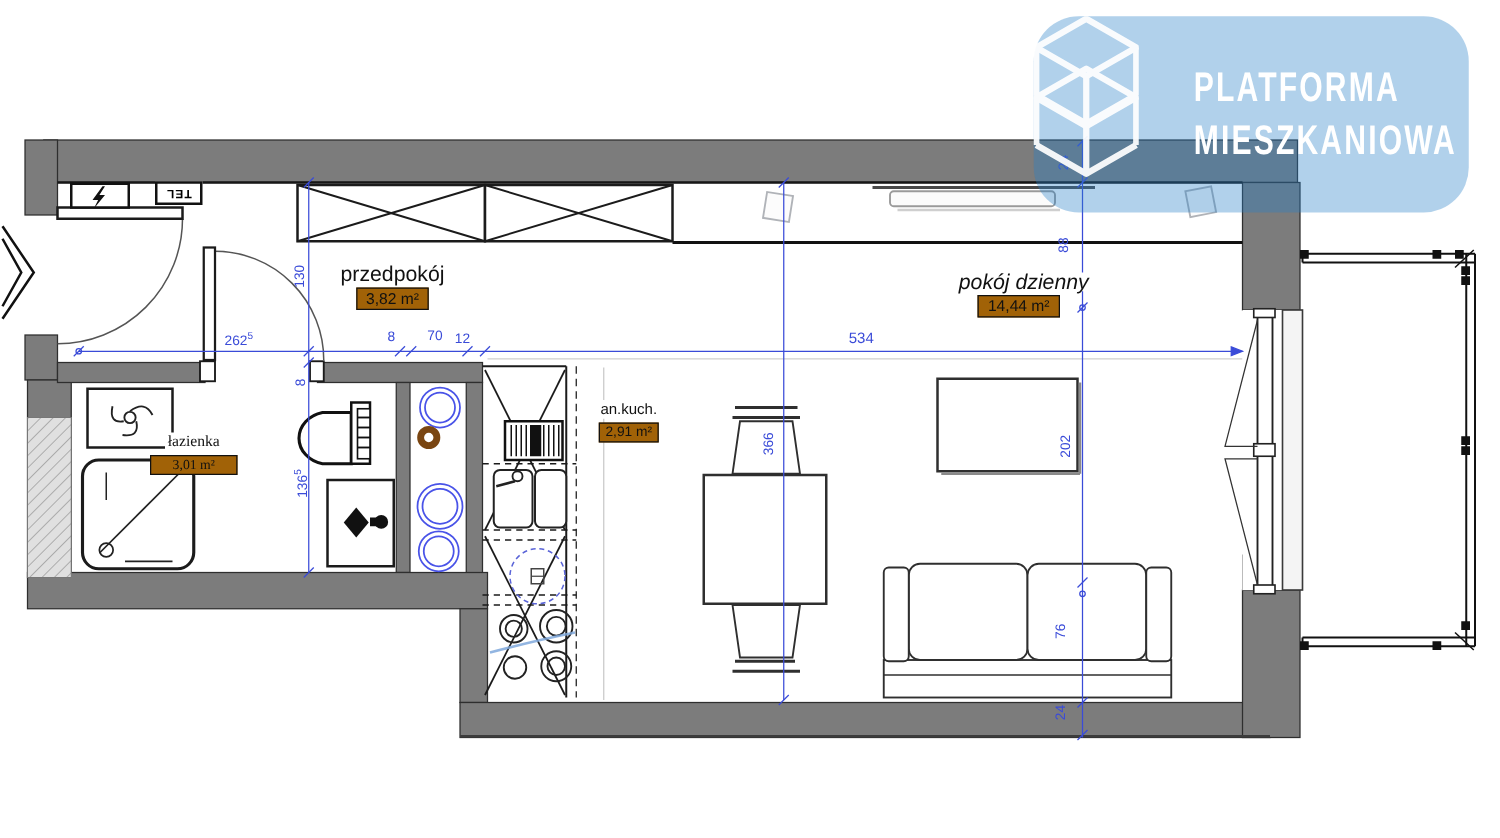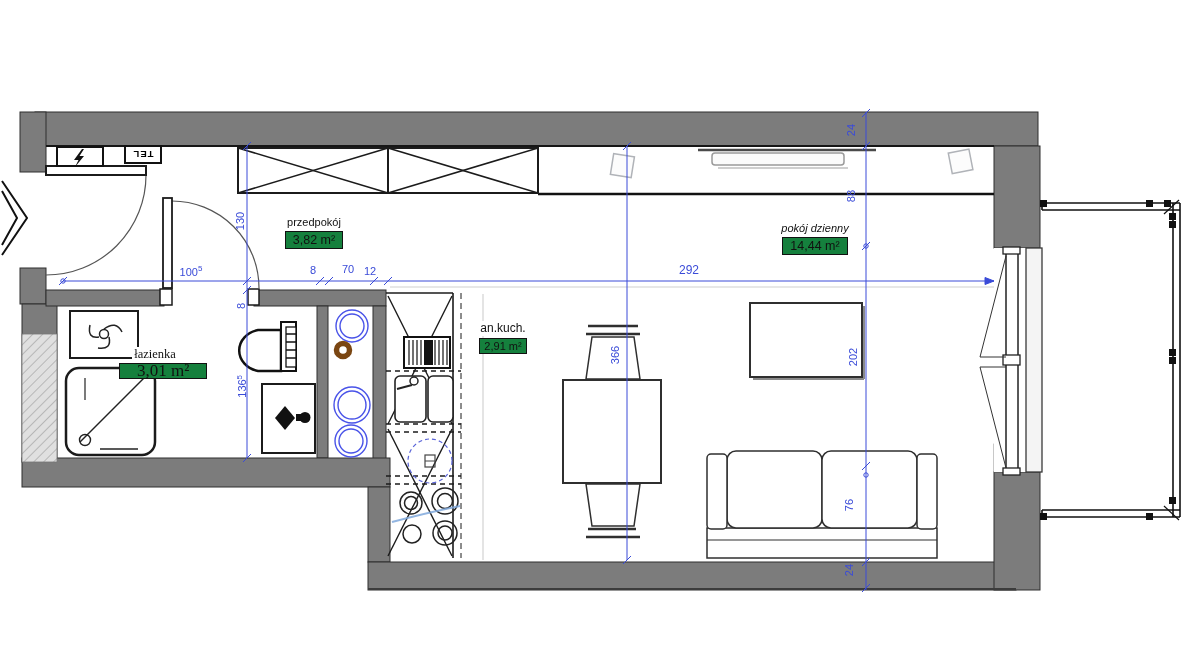--- a/index.html
+++ b/index.html
@@ -1,21 +1,21 @@
 <!DOCTYPE html>
 <html><head>
 <meta charset="utf-8">
 <style>
   html,body{margin:0;padding:0;background:#fff;}
   .plan{position:relative;width:1200px;height:670px;background:#ffffff;
         font-family:"Liberation Sans",sans-serif;overflow:hidden;}
   .plan svg{position:absolute;left:0;top:0;}
   .lbl{position:absolute;color:#111;text-align:center;z-index:2;}
-  .room-name{font-size:11px;line-height:15px;background:#fff;padding:0 2px;white-space:nowrap;}
-  .room-area{display:inline-block;border:1.4px solid #111;background:#15803d;
+  .room-name{font-size:17px;line-height:15px;background:#fff;padding:0 2px;white-space:nowrap;}
+  .room-area{display:inline-block;border:1.4px solid #111;background:#a16207;
              padding:0 7px;font-size:12.5px;line-height:16px;white-space:nowrap;}
   .dim{position:absolute;color:#3a4bd8;font-size:11px;line-height:12px;
        text-align:center;z-index:2;white-space:nowrap;}
   .dim sup{font-size:8px;}
   .vdim{transform:rotate(-90deg);}
   .telbox{position:absolute;left:124px;top:145px;width:38px;height:19px;
           border:2px solid #111;background:#fff;box-sizing:border-box;
           display:flex;align-items:center;justify-content:center;
           font-size:9.5px;font-weight:bold;letter-spacing:1px;
           transform:rotate(180deg);z-index:2;}
@@ -299,38 +299,58 @@
   <div class="room-area">3,82 m²</div>
 </div>
 
 <div class="lbl" style="left:765px;top:218px;width:100px;">
   <div class="room-name" style="display:inline-block;font-style:italic;">pokój dzienny</div><br>
   <div class="room-area">14,44 m²</div>
 </div>
 
 <div class="lbl" style="left:119px;top:344px;width:72px;font-family:Liberation Serif, serif;">
   <div class="room-name" style="display:inline-block;font-size:12.5px;">łazienka</div><br>
-  <div class="room-area" style="font-size:17px;line-height:14px;padding:0 17px;">3,01 m²</div>
+  <div class="room-area" style="font-size:11px;line-height:14px;padding:0 17px;">3,01 m²</div>
 </div>
 
 <div class="lbl" style="left:472px;top:318px;width:62px;">
   <div class="room-name" style="display:inline-block;font-size:12px;">an.kuch.</div><br>
   <div class="room-area" style="font-size:11px;line-height:14px;padding:0 4px;text-align:right;">2,91 m²</div>
 </div>
 
-<div class="dim" style="left:151px;top:263px;width:80px;"><span>100</span><sup>5</sup></div>
+<div class="dim" style="left:151px;top:263px;width:80px;"><span>262</span><sup>5</sup></div>
 <div class="dim" style="left:305px;top:264px;width:16px;"><span>8</span></div>
 <div class="dim" style="left:336px;top:263px;width:24px;"><span>70</span></div>
 <div class="dim" style="left:358px;top:265px;width:24px;"><span>12</span></div>
-<div class="dim" style="left:659px;top:264px;width:60px;font-size:12px;"><span>292</span></div>
+<div class="dim" style="left:659px;top:264px;width:60px;font-size:12px;"><span>534</span></div>
 
 <div class="dim vdim" style="left:210px;top:215px;width:60px;"><span>130</span></div>
 <div class="dim vdim" style="left:211px;top:300px;width:60px;"><span>8</span></div>
 <div class="dim vdim" style="left:211px;top:379px;width:60px;"><span>136</span><sup>5</sup></div>
 <div class="dim vdim" style="left:585px;top:349px;width:60px;"><span>366</span></div>
 <div class="dim vdim" style="left:821px;top:124px;width:60px;"><span>24</span></div>
 <div class="dim vdim" style="left:821px;top:190px;width:60px;"><span>88</span></div>
 <div class="dim vdim" style="left:823px;top:351px;width:60px;"><span>202</span></div>
 <div class="dim vdim" style="left:819px;top:499px;width:60px;"><span>76</span></div>
 <div class="dim vdim" style="left:819px;top:564px;width:60px;"><span>24</span></div>
 
+<div class="logo">
+  <svg class="logo-cube" width="84" height="130" viewBox="0 0 84 130">
+    <g fill="none" stroke="#ffffff" stroke-width="5" stroke-linejoin="round">
+      <polygon points="42,2 82,25 42,48 2,25"></polygon>
+      <line x1="2" y1="25" x2="2" y2="63"></line>
+      <line x1="82" y1="25" x2="82" y2="63"></line>
+      <line x1="42" y1="48" x2="42" y2="86"></line>
+      <polyline points="2,63 42,86 82,63"></polyline>
+      <polygon points="42,42 82,65 42,88 2,65"></polygon>
+      <line x1="2" y1="65" x2="2" y2="103"></line>
+      <line x1="82" y1="65" x2="82" y2="103"></line>
+      <line x1="42" y1="88" x2="42" y2="126"></line>
+      <polyline points="2,103 42,126 82,103"></polyline>
+    </g>
+  </svg>
+  <div class="logo-text">
+    <div class="l1">PLATFORMA</div>
+    <div class="l2">MIESZKANIOWA</div>
+  </div>
+</div>
 
 </div>
 
 </body></html>

